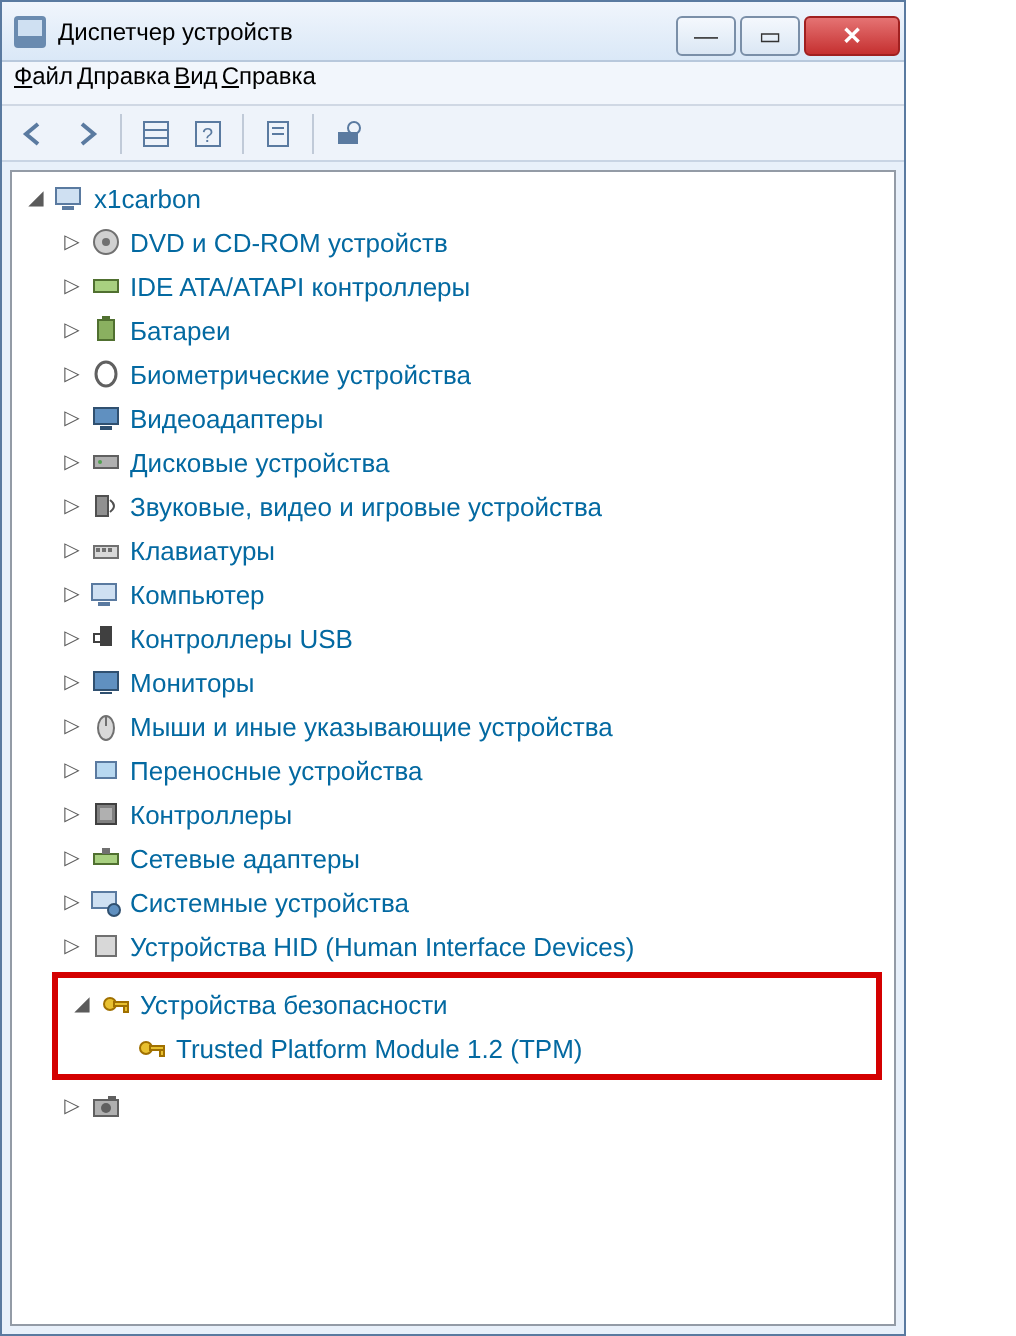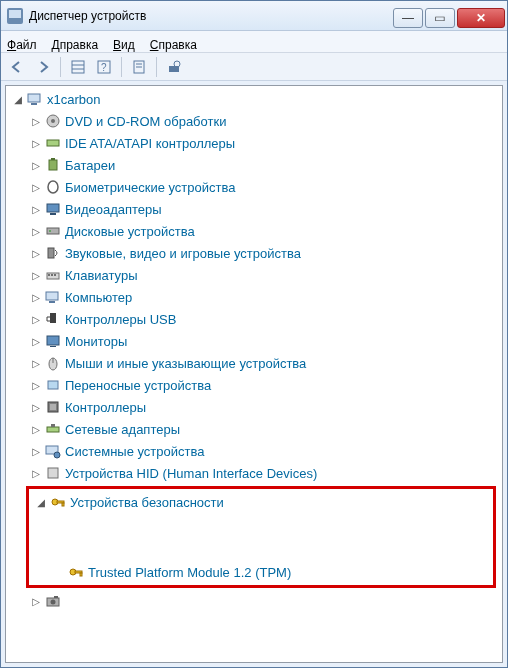--- a/index.html
+++ b/index.html
@@ -5,21 +5,21 @@
 * { box-sizing: border-box; margin: 0; padding: 0; }
 body {
   font-family: "Segoe UI", Tahoma, sans-serif;
   font-size: 12px;
   background: #fff;
   width: 508px;
   height: 668px;
   overflow: hidden;
 }
 .window {
-  width: 508px;
+  width: 453px;
   height: 668px;
   border: 1px solid #5a7aa0;
   background: linear-gradient(#e8f0fa, #d6e4f5 40px, #e8f0fa 40px);
   display: flex;
   flex-direction: column;
 }
 .titlebar {
   height: 30px;
   background: linear-gradient(#f0f5fc, #dae8f7);
   display: flex;
@@ -54,23 +54,23 @@
 }
 .win-btn.close {
   width: 48px;
   background: linear-gradient(#e57373,#c53030);
   border-color:#a02020;
   color:#fff; font-weight:bold;
 }
 .menubar {
   height: 22px;
   background:#f2f6fc;
-  display:flex; align-items:flex-end;
+  display:flex; align-items:flex-start;
   padding: 0 6px;
-  gap: 15px;
+  gap: 2px;
   border-bottom:1px solid #d0d8e4;
 }
 .menu-item { color:#000; cursor:default; }
 .menu-item u { text-decoration: underline; }
 .toolbar {
   height: 28px;
   background:#eef3fa;
   border-bottom:1px solid #c8d4e4;
   display:flex; align-items:center;
   padding: 0 4px;
@@ -112,21 +112,21 @@
   font-size:13px;
 }
 .node-label { color:#0369a1; }
 .highlight-box {
   border: 3px solid #d40000;
   margin: 2px 6px 2px 20px;
   padding: 2px 0;
 }
 .depth0 { padding-left: 4px; }
 .depth1 { padding-left: 22px; }
-.depth2 { padding-left: 40px; margin-top: 48px; }
+.depth2 { padding-left: 40px; }
 .inbox .depth1 { padding-left: 4px; }
 .inbox .depth2 { padding-left: 22px; }
 svg { display:block; }
 </style>
 </head>
 <body>
 
 <div class="window">
 
   <div class="titlebar">
@@ -203,21 +203,21 @@
 
     <div id="cats">
         <div class="node depth1">
           <span class="expander">▷</span>
           <span class="dev-icon">
             <svg width="16" height="16">
               <circle cx="8" cy="8" r="6" fill="#d0d0d0" stroke="#707070"></circle>
               <circle cx="8" cy="8" r="2" fill="#707070"></circle>
             </svg>
           </span>
-          <span class="node-label">DVD и CD-ROM обработки</span>
+          <span class="node-label">DVD и CD-ROM устройств</span>
         </div>
         <div class="node depth1">
           <span class="expander">▷</span>
           <span class="dev-icon">
             <svg width="16" height="16">
               <rect x="2" y="5" width="12" height="6" fill="#a8d080" stroke="#507030"></rect>
             </svg>
           </span>
           <span class="node-label">IDE ATA/ATAPI контроллеры</span>
         </div>

